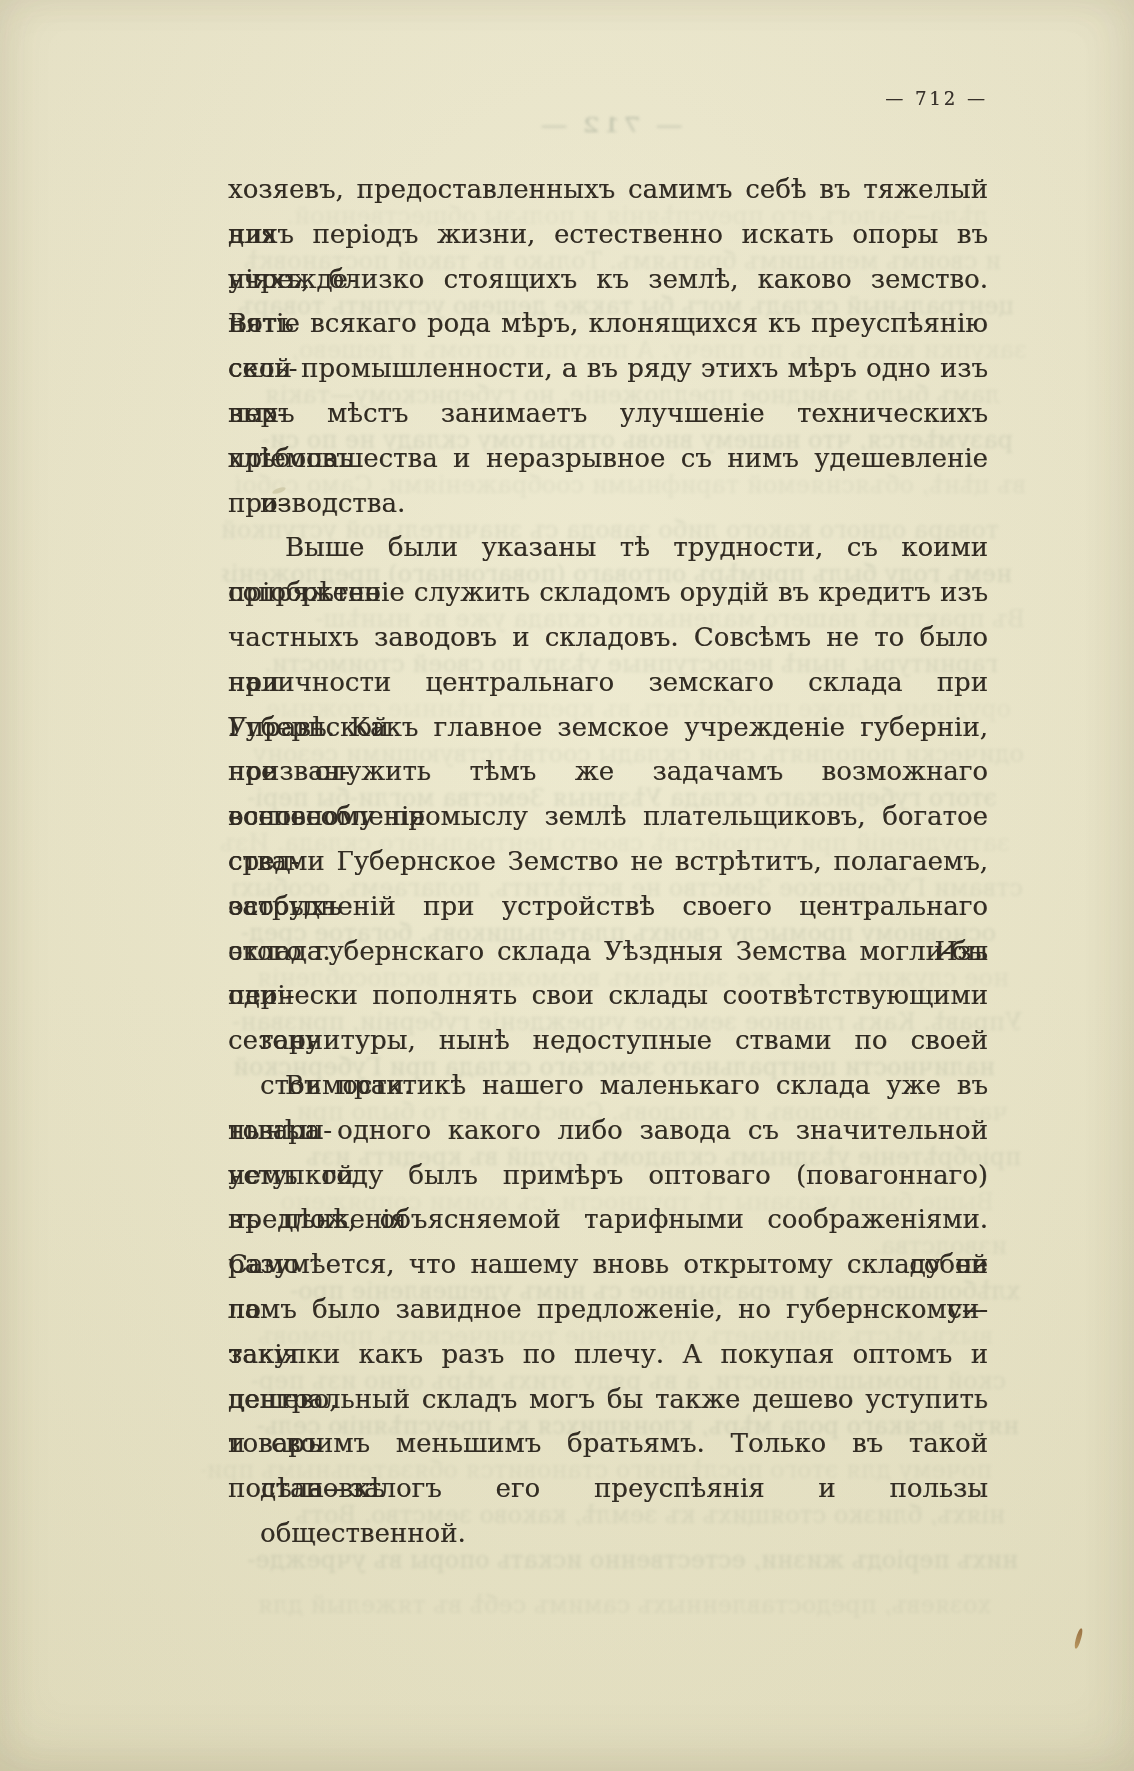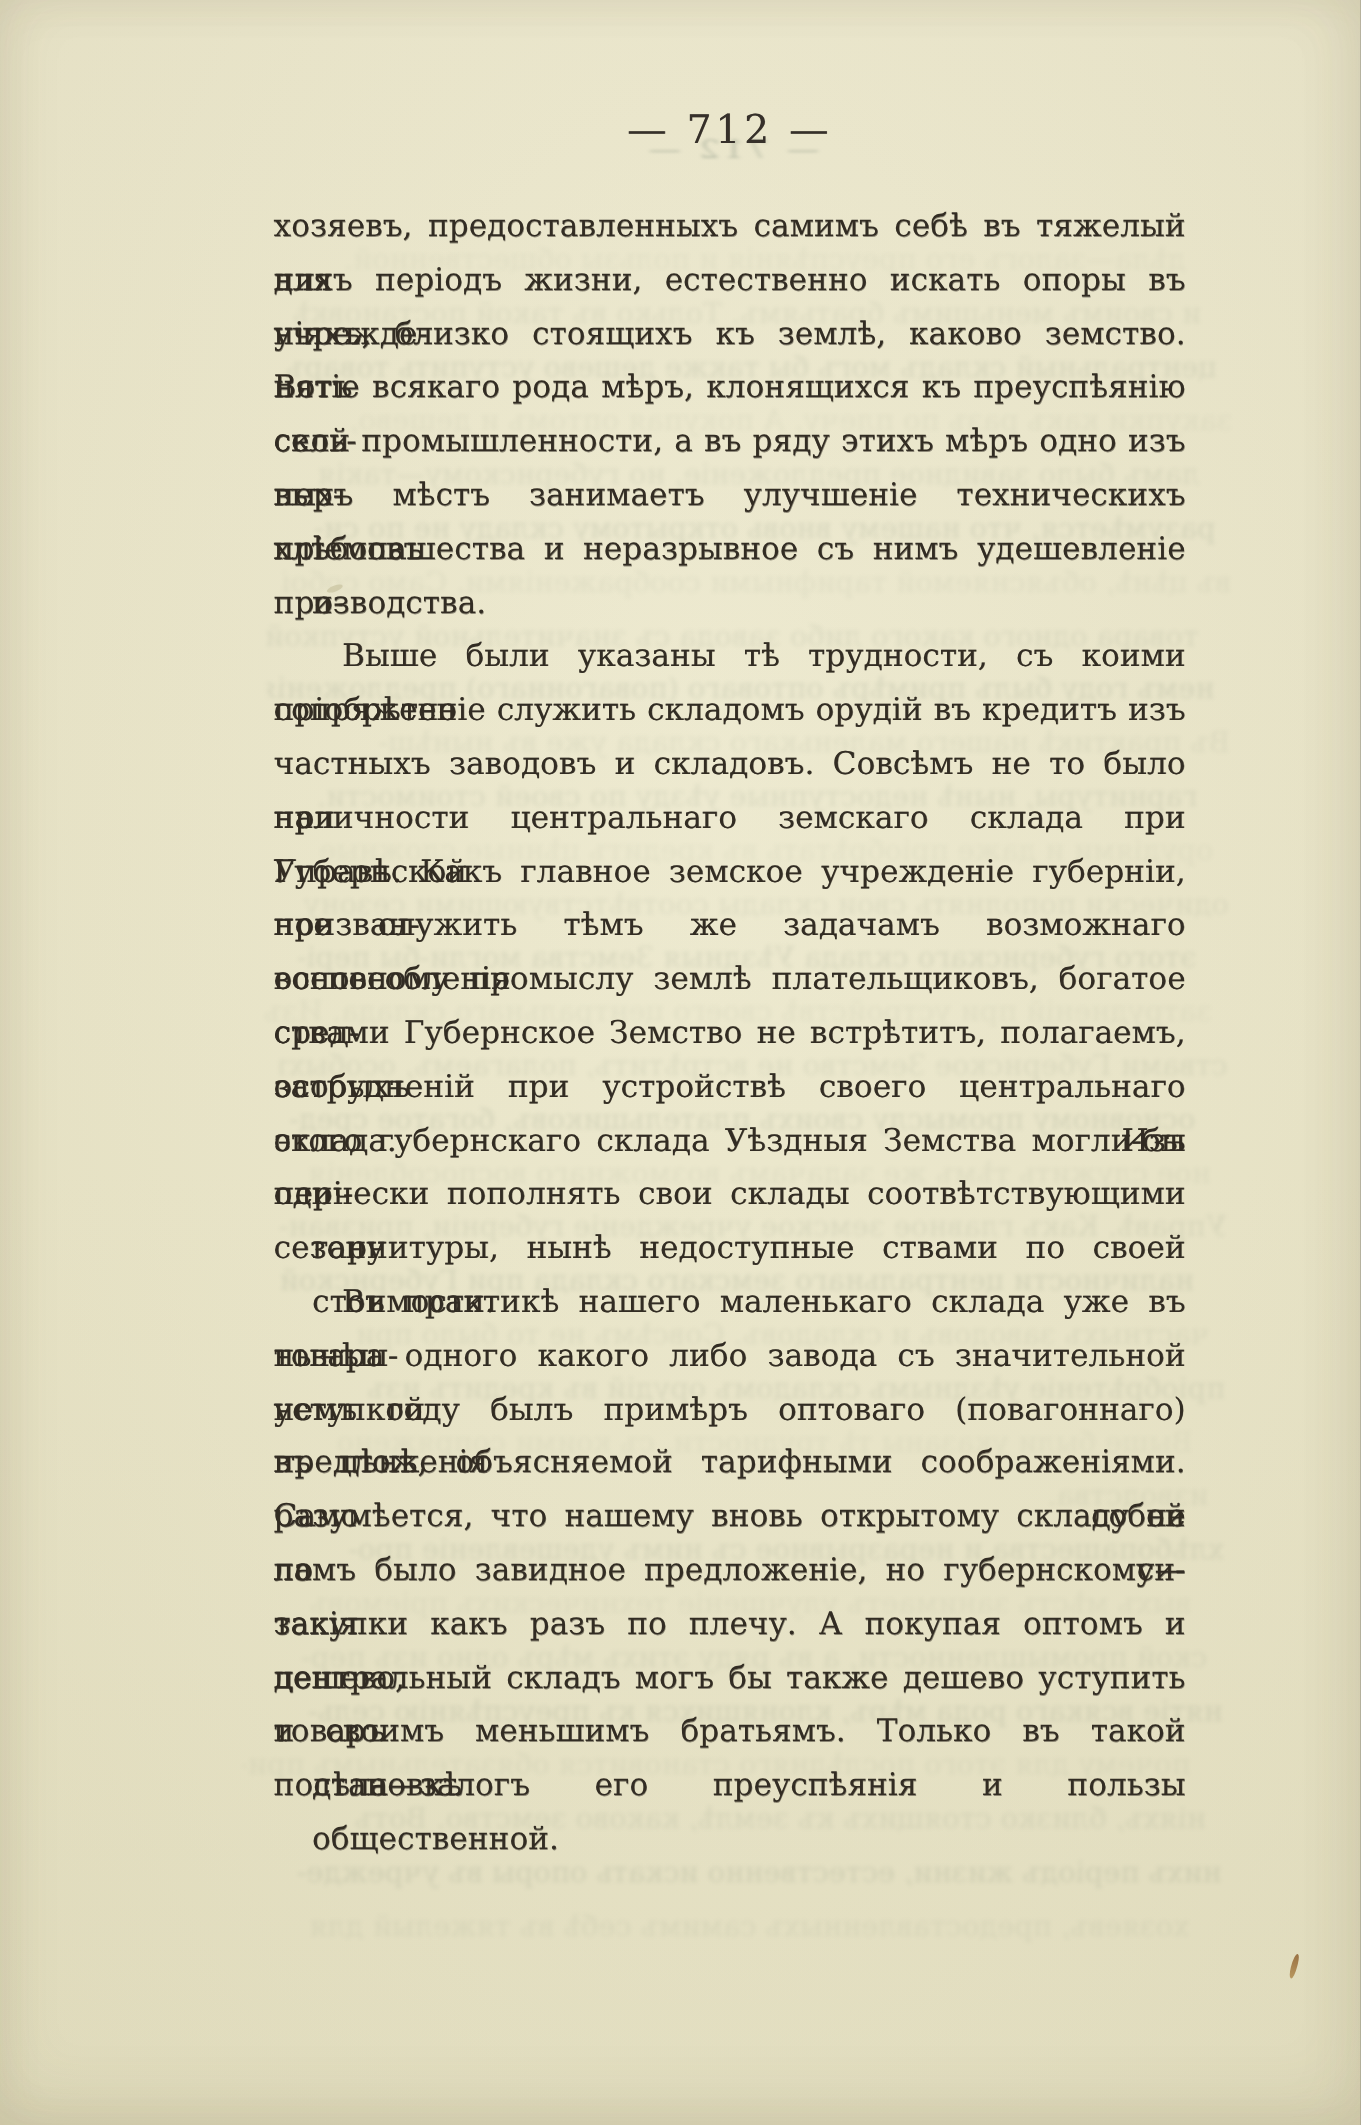--- a/index.html
+++ b/index.html
@@ -16,22 +16,22 @@
       inset 0 -18px 55px rgba(95,85,50,0.10),
       inset -14px 0 45px rgba(95,85,50,0.05),
       inset 10px 0 35px rgba(95,85,50,0.04);
     font-family: "DejaVu Serif", "Liberation Serif", serif;
   }
   .page-number {
     position: absolute;
     left: 228px;
     top: 88px;
     width: 760px;
-    text-align: center;
-    font-size: 33px;
+    text-align: right;
+    font-size: 18px;
     letter-spacing: 3px;
     color: #36302a;
     text-shadow: 0.3px 0.3px 0 rgba(54,48,42,0.55);
     z-index: 3;
   }
   .page-number-ghost {
     position: absolute;
     left: 300px;
     top: 110px;
     width: 620px;

